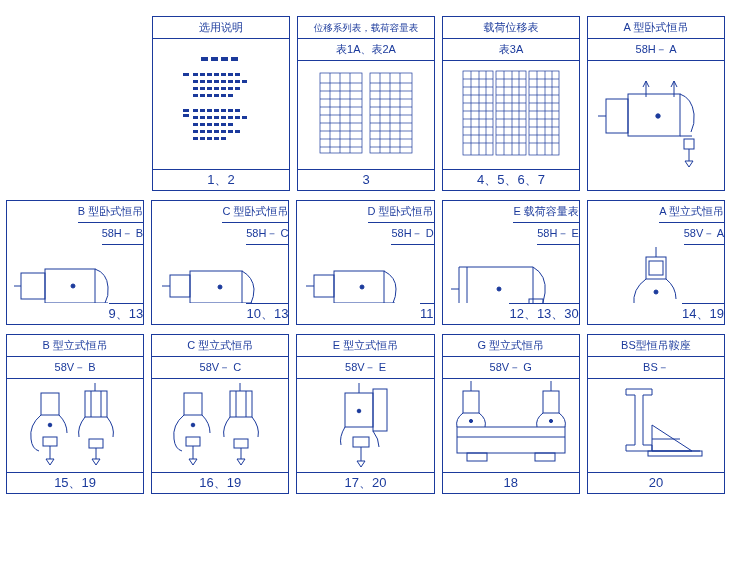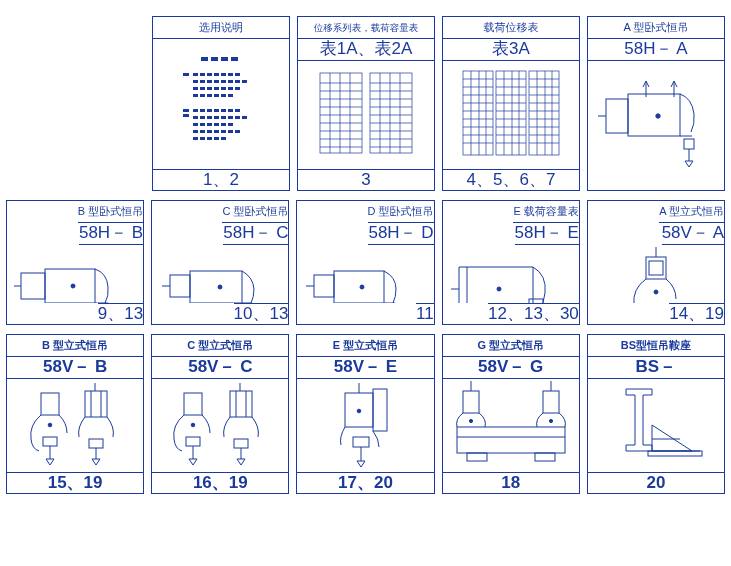--- a/index.html
+++ b/index.html
@@ -19,50 +19,50 @@
 
   .card{
     border:1.4px solid #1b3a9c;
     box-sizing:border-box;
     display:flex;flex-direction:column;
     background:#fff;
   }
   .r1 .card{width:139px;height:175px;}
   .r1 .spacer{width:160px;height:1px;}
   .r2 .card{width:139px;height:125px;align-items:flex-end;}
-  .r3 .card{width:139px;height:160px;font-weight:bold;}
+  .r3 .card{width:139px;height:160px;}
 
   .hdr{
     border-bottom:1.2px solid #1b3a9c;
     text-align:center;
     font-size:11px;
     line-height:20px;
     height:21px;
     letter-spacing:0px;
     white-space:nowrap;
     overflow:hidden;
   }
   .hdr .sm{font-size:9.5px;}
   .sub{
     border-bottom:1.2px solid #1b3a9c;
     text-align:center;
-    font-size:17px;
+    font-size:11px;
     line-height:20px;
     height:21px;
     white-space:nowrap;
   }
   .body{
     flex:1;
     position:relative;
     overflow:hidden;
   }
   .foot{
     border-top:1.2px solid #1b3a9c;
     text-align:center;
-    font-size:17px;
+    font-size:13px;
     line-height:19px;
     height:20px;
     white-space:nowrap;
   }
 
   
   svg{display:block;}
   .stroke{stroke:#1b3a9c;fill:none;stroke-width:1;}
   .fill{fill:#1b3a9c;}
   .thin{stroke:#1b3a9c;fill:none;stroke-width:.7;}

